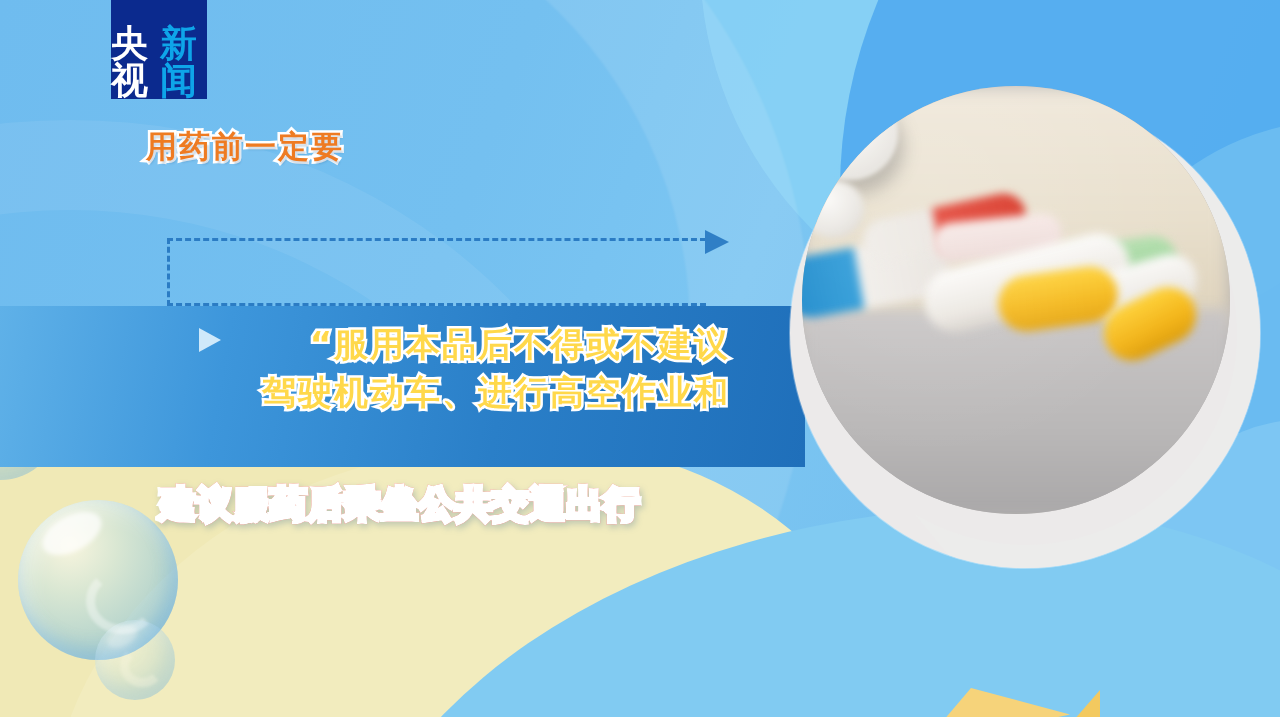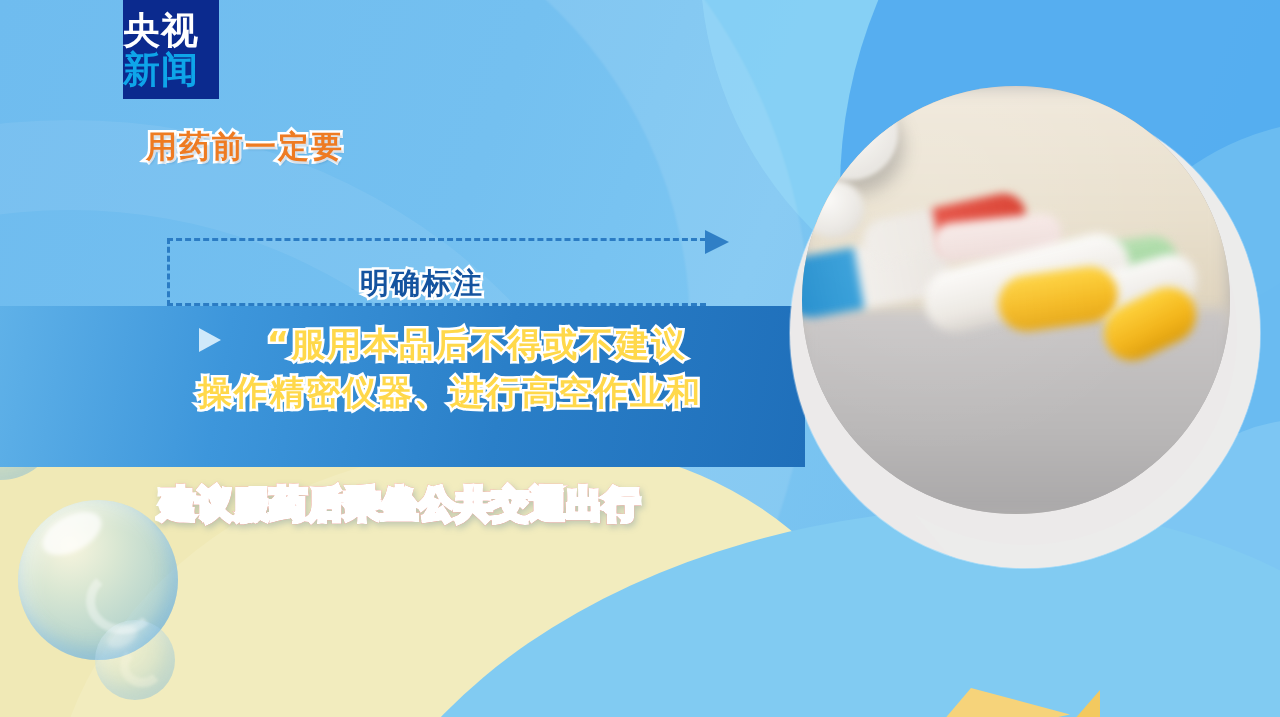--- a/index.html
+++ b/index.html
@@ -156,26 +156,25 @@
     background: #f3c95f;
   }
 
   
   .logo {
     position: absolute;
     left: 111px; top: 0;
     width: 96px; height: 99px;
     background: #0b2a8e;
     display: flex;
-    flex-direction: column;
-    align-items: flex-start;
+    flex-direction: row;
+    align-items: flex-end;
     justify-content: center;
     gap: 2px;
     z-index: 30;
-    margin-left: 12px;
   }
   .logo-line {
     font-size: 37px;
     line-height: 1.0;
     font-weight: 700;
     letter-spacing: 1px;
     font-family: "DejaVu Sans", sans-serif;
   }
   .logo-top { color: #ffffff; }
   .logo-bot { color: #0ea5e9; }
@@ -270,20 +269,21 @@
   }
   .quote-line {
     font-size: 34px;
     font-weight: 700;
     letter-spacing: 2px;
     line-height: 48px;
     color: #ffd84a;
     -webkit-text-stroke: 5px #ffffff;
     paint-order: stroke fill;
     white-space: nowrap;
+    text-align: right;
   }
   .quote-line.l1 { padding-left: 54px; }
 
   
   .slogan {
     position: absolute;
     left: 160px; top: 481px;
     font-size: 35px;
     font-weight: 700;
     letter-spacing: 2px;
@@ -459,23 +459,22 @@
 
   <div class="bracket"></div>
   <div class="bracket-arrow"></div>
 
   <div class="logo">
     <span class="logo-line logo-top">央视</span>
     <span class="logo-line logo-bot">新闻</span>
   </div>
 
   <div class="kicker">用药前一定要</div>
-  <div class="subline">明确标注</div>
 
   <div class="banner-bullet"></div>
   <div class="quote">
     <div class="quote-line l1">“服用本品后不得或不建议</div>
-    <div class="quote-line">操作精密仪器、进行高空作业和</div>
+    <div class="quote-line">驾驶机动车、进行高空作业和</div>
   </div>
 
   <div class="slogan">建议服药后乘坐公共交通出行</div>
 
 </div>
 
 </body></html>

